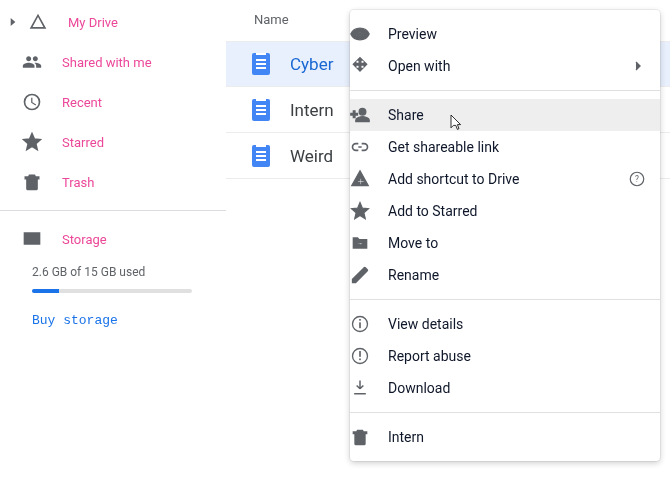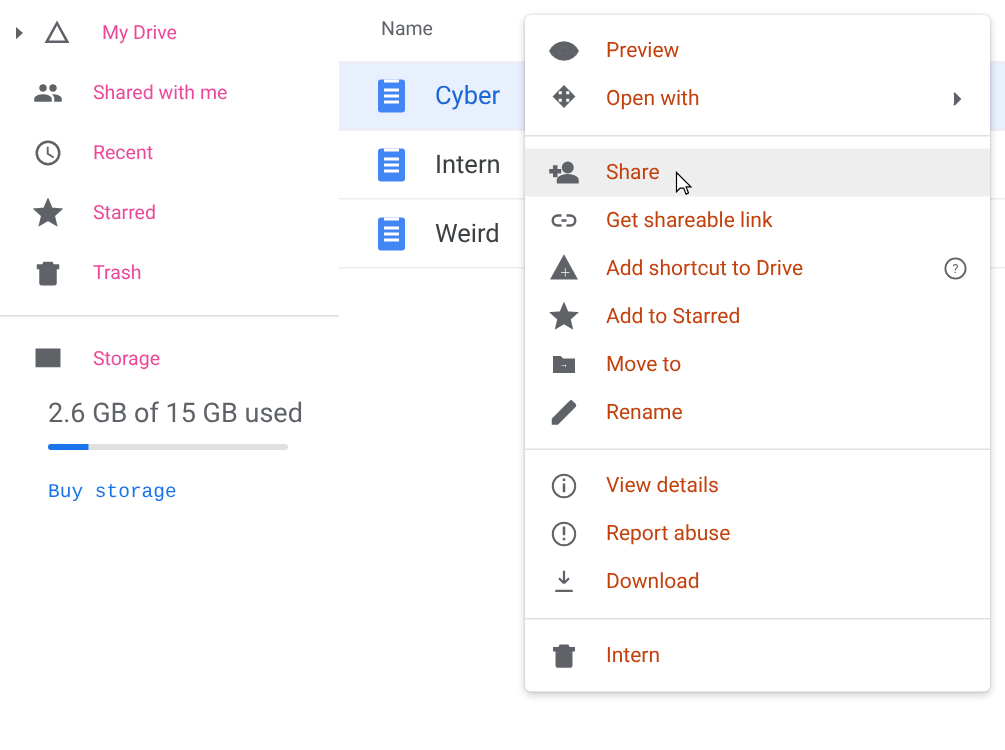--- a/index.html
+++ b/index.html
@@ -35,21 +35,21 @@
     width: 24px; height: 24px;
     margin-right: 18px;
     display: flex; align-items: center; justify-content: center;
     flex: 0 0 24px;
   }
   .nav-item.compact .ic { margin-left: 6px; }
   .nav-divider {
     border-top: 1px solid #dadce0;
     margin: 8px 0;
   }
-  .storage-text { font-size: 18px; color: #5f6368; margin-top: 6px; margin-left: 32px;}
+  .storage-text { font-size: 12px; color: #5f6368; margin-top: 6px; margin-left: 32px;}
   .storage-bar {
     width: 160px; height: 4px; background: #e0e0e0;
     border-radius: 2px; margin: 10px 0 0 32px; position: relative; overflow: hidden;
   }
   .storage-bar .fill {
     position: absolute; left: 0; top: 0; bottom: 0;
     background: #1a73e8;
   }
   .buy {
     color: #1a73e8; font-size: 13px; margin: 20px 0 0 32px;
@@ -94,23 +94,23 @@
     width: 310px;
     background: #fff;
     border-radius: 4px;
     box-shadow: 0 2px 6px rgba(0,0,0,0.2), 0 0 0 1px rgba(0,0,0,0.05);
     padding: 8px 0;
     z-index: 10;
   }
   .menu-item {
     display: flex; align-items: center;
     height: 32px;
-    padding: 0 16px;
+    padding: 0 0;
     font-size: 14px;
-    color: #c2410c;
+    color: #0f172a;
     cursor: pointer;
     position: relative;
   }
   .menu-item.hover { background: #eee; }
   .menu-item .mic {
     width: 20px; height: 20px; margin-right: 18px;
     display: flex; align-items: center; justify-content: center;
     flex: 0 0 20px;
   }
   .menu-item .chev {

